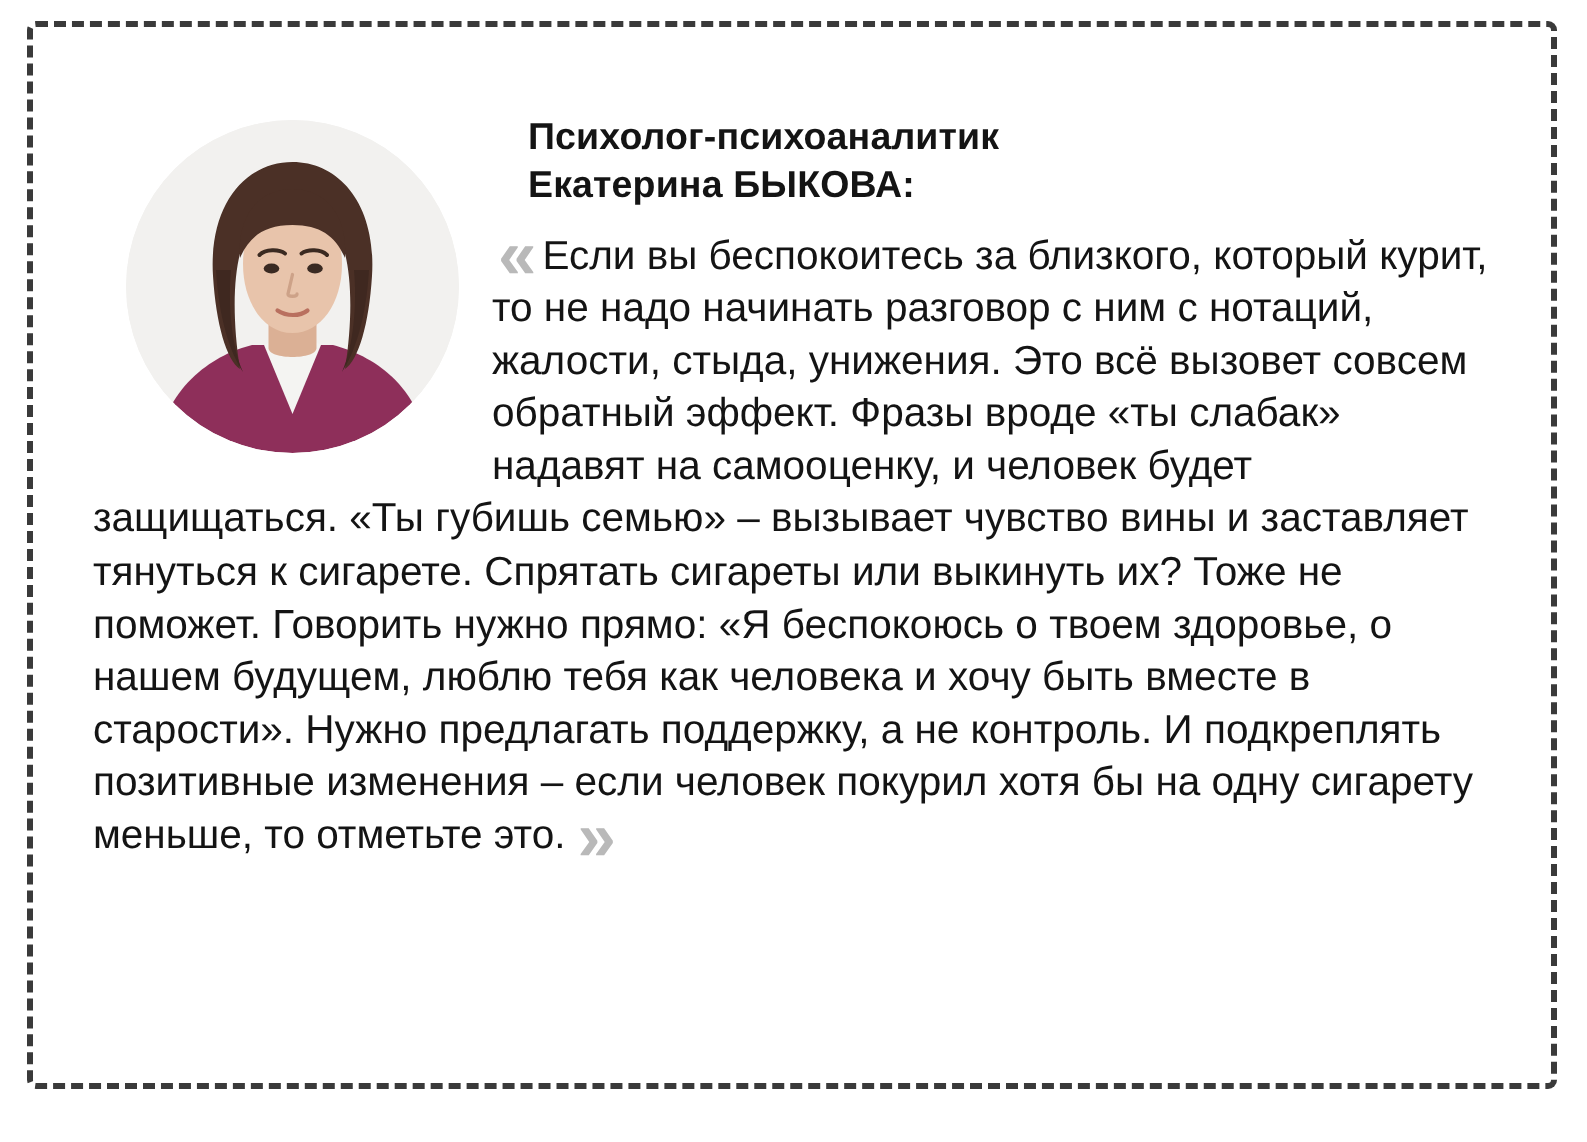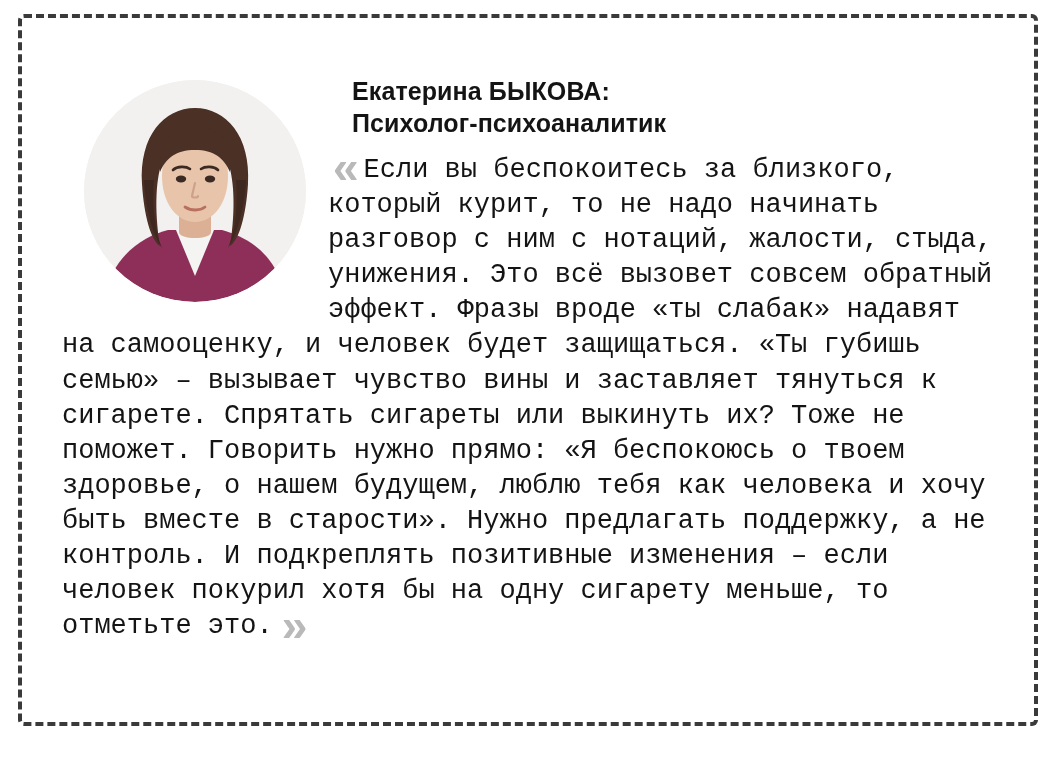--- a/index.html
+++ b/index.html
@@ -60,21 +60,21 @@
   .speaker .line { display: block; }
 
   .quote-body {
     font-size: 27px;
     line-height: 1.30;
     color: #141414;
     text-align: left;
     margin: 0;
     padding-top: 14px;
   }
-  .quote-body p { margin: 0; font-family: Liberation Mono, monospace; }
+  .quote-body p { margin: 0; }
 
   .qmark {
     color: #b9b9b9;
     font-weight: bold;
     letter-spacing: -4px;
     display: inline-block;
   }
   .qmark.open {
     font-size: 46px;
     line-height: 0;
@@ -131,22 +131,22 @@
 
           <path d="M101 127 C107 131 116 131 121 127" stroke="#b9705f" stroke-width="2.8" fill="none" stroke-linecap="round"></path>
 
           <path d="M60 100 C62 134 70 156 78 168 C70 150 68 122 70 100 Z" fill="#3f2820"></path>
           <path d="M162 100 C160 134 152 156 144 168 C152 150 154 122 152 100 Z" fill="#3f2820"></path>
         </g>
       </svg>
     </div>
 
     <div class="speaker">
+      <span class="line">Психолог-психоаналитик</span>
       <span class="line">Екатерина БЫКОВА:</span>
-      <span class="line">Психолог-психоаналитик</span>
     </div>
 
     <div class="quote-body">
       <p><span class="qmark open">«</span><span>Если вы беспокоитесь за близкого, который курит, то не надо начинать разговор с ним с нотаций, жалости, стыда, унижения. Это всё вызовет совсем обратный эффект. Фразы вроде «ты слабак» надавят на самооценку, и человек будет защищаться. «Ты губишь семью» – вызывает чувство вины и заставляет тянуться к сигарете. Спрятать сигареты или выкинуть их? Тоже не поможет. Говорить нужно прямо: «Я беспокоюсь о твоем здоровье, о нашем будущем, люблю тебя как человека и хочу быть вместе в старости». Нужно предлагать поддержку, а не контроль. И подкреплять позитивные изменения – если человек покурил хотя бы на одну сигарету меньше, то отметьте это.</span><span class="qmark close">»</span></p>
     </div>
 
   </div>
 </div>
 
 </body></html>

